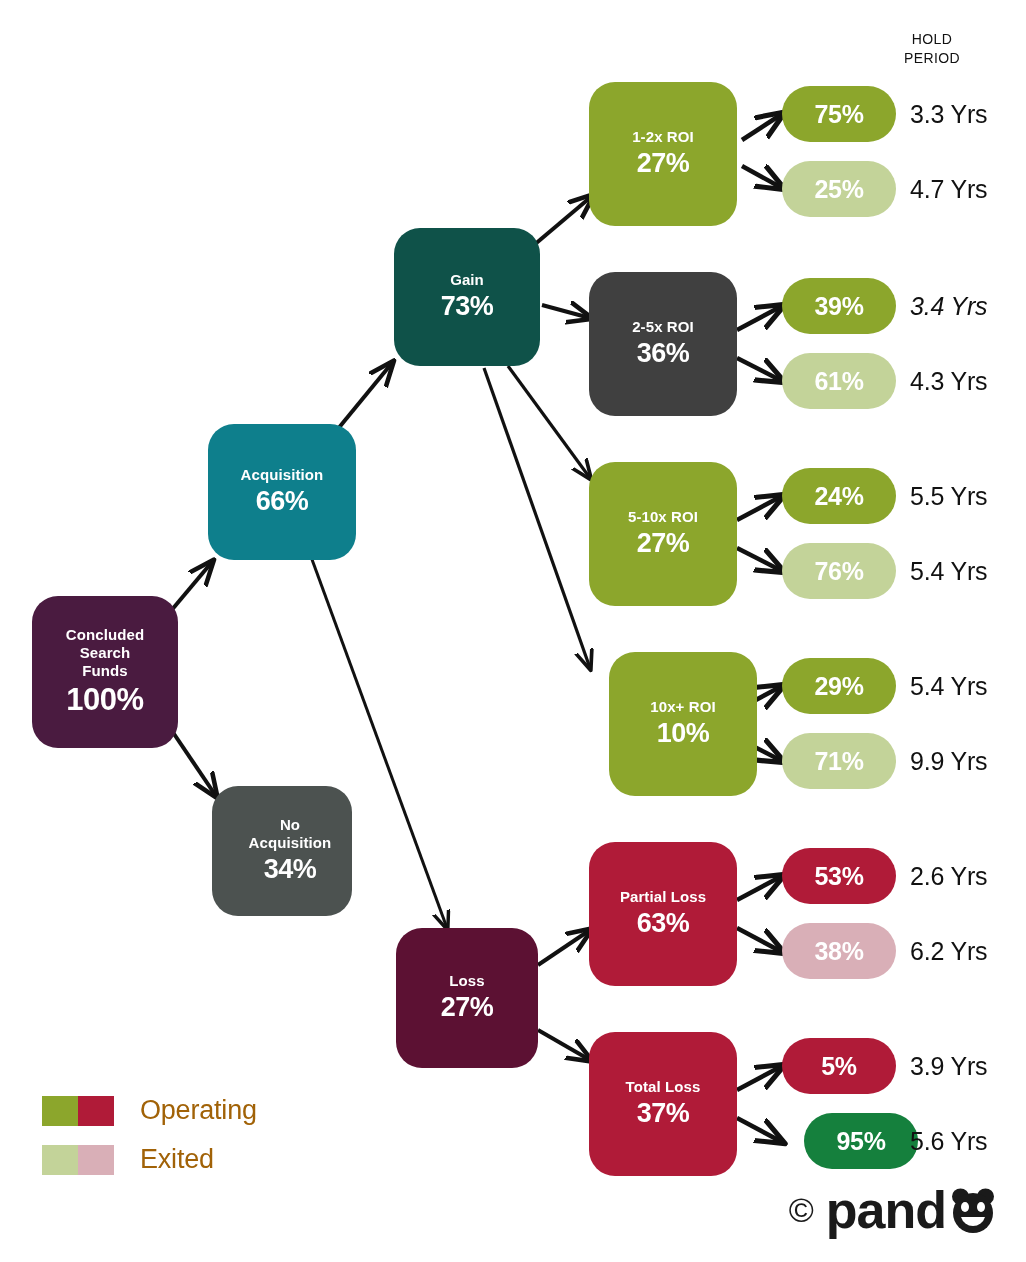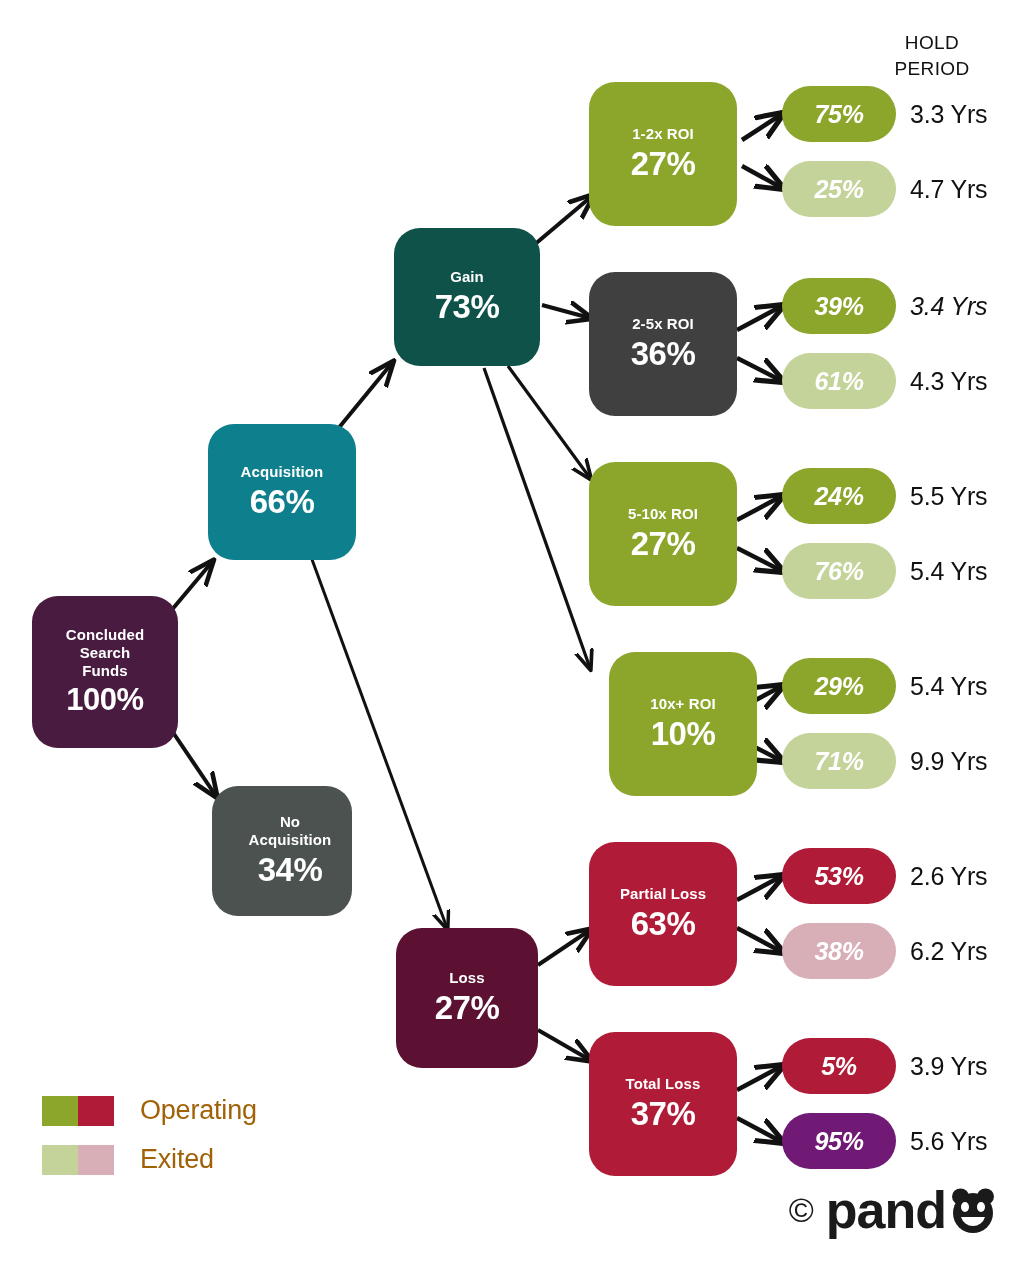--- a/index.html
+++ b/index.html
@@ -39,60 +39,59 @@
     text-align: center;
     box-sizing: border-box;
   }
   .node .nlabel {
     font-size: 15px;
     font-weight: bold;
     line-height: 1.2;
     letter-spacing: 0.1px;
   }
   .node .nval {
-    font-size: 33px;
+    font-size: 27px;
     font-weight: bold;
     line-height: 1.15;
     margin-top: 2px;
     letter-spacing: -0.5px;
   }
   .node.root .nlabel { font-size: 15px; }
   .node.root .nval { font-size: 31px; }
 
   
   .pill {
     position: absolute;
     border-radius: 999px;
     display: flex;
     align-items: center;
     justify-content: center;
     color: #ffffff;
     font-size: 25px;
     font-weight: bold;
     box-sizing: border-box;
     letter-spacing: -0.3px;
-    font-style: italic;
   }
   .yrs {
     position: absolute;
     font-size: 25px;
     color: #111111;
     font-weight: normal;
     white-space: nowrap;
     letter-spacing: -0.2px;
   }
 
   
   .hold-header {
     position: absolute;
     right: 34px;
     top: 30px;
     width: 120px;
     text-align: center;
-    font-size: 19px;
+    font-size: 14px;
     color: #111111;
     line-height: 1.35;
     letter-spacing: 0.4px;
   }
 
   
   .legend {
     position: absolute;
     left: 42px;
     top: 1086px;
@@ -263,21 +262,21 @@
       <div class="pill" style="left: 782px; top: 848px; width: 114px; height: 56px; background: rgb(176, 27, 56);">53%</div>
       <div class="yrs" style="left: 910px; top: 862px;">2.6 Yrs</div>
       <div class="pill" style="left: 782px; top: 923px; width: 114px; height: 56px; background: rgb(217, 175, 183);">38%</div>
       <div class="yrs" style="left: 910px; top: 937px;">6.2 Yrs</div>
       <div class="node" style="left: 589px; top: 1032px; width: 148px; height: 144px; background: rgb(176, 27, 56);">
         <div class="nlabel">Total Loss</div>
         <div class="nval">37%</div>
       </div>
       <div class="pill" style="left: 782px; top: 1038px; width: 114px; height: 56px; background: rgb(176, 27, 56);">5%</div>
       <div class="yrs" style="left: 910px; top: 1052px;">3.9 Yrs</div>
-      <div class="pill" style="left: 782px; top: 1113px; width: 114px; height: 56px; background: #701a75;">95%</div>
+      <div class="pill" style="left: 804px; top: 1113px; width: 114px; height: 56px; background: #15803d;">95%</div>
       <div class="yrs" style="left: 910px; top: 1127px;">5.6 Yrs</div>
     </div>
 
   <div class="legend">
     <div class="legend-row">
       <div class="sw-pair">
         <div class="sw" style="background:#8CA62C;"></div>
         <div class="sw" style="background:#B01B38;"></div>
       </div>
       <div class="legend-label">Operating</div>

